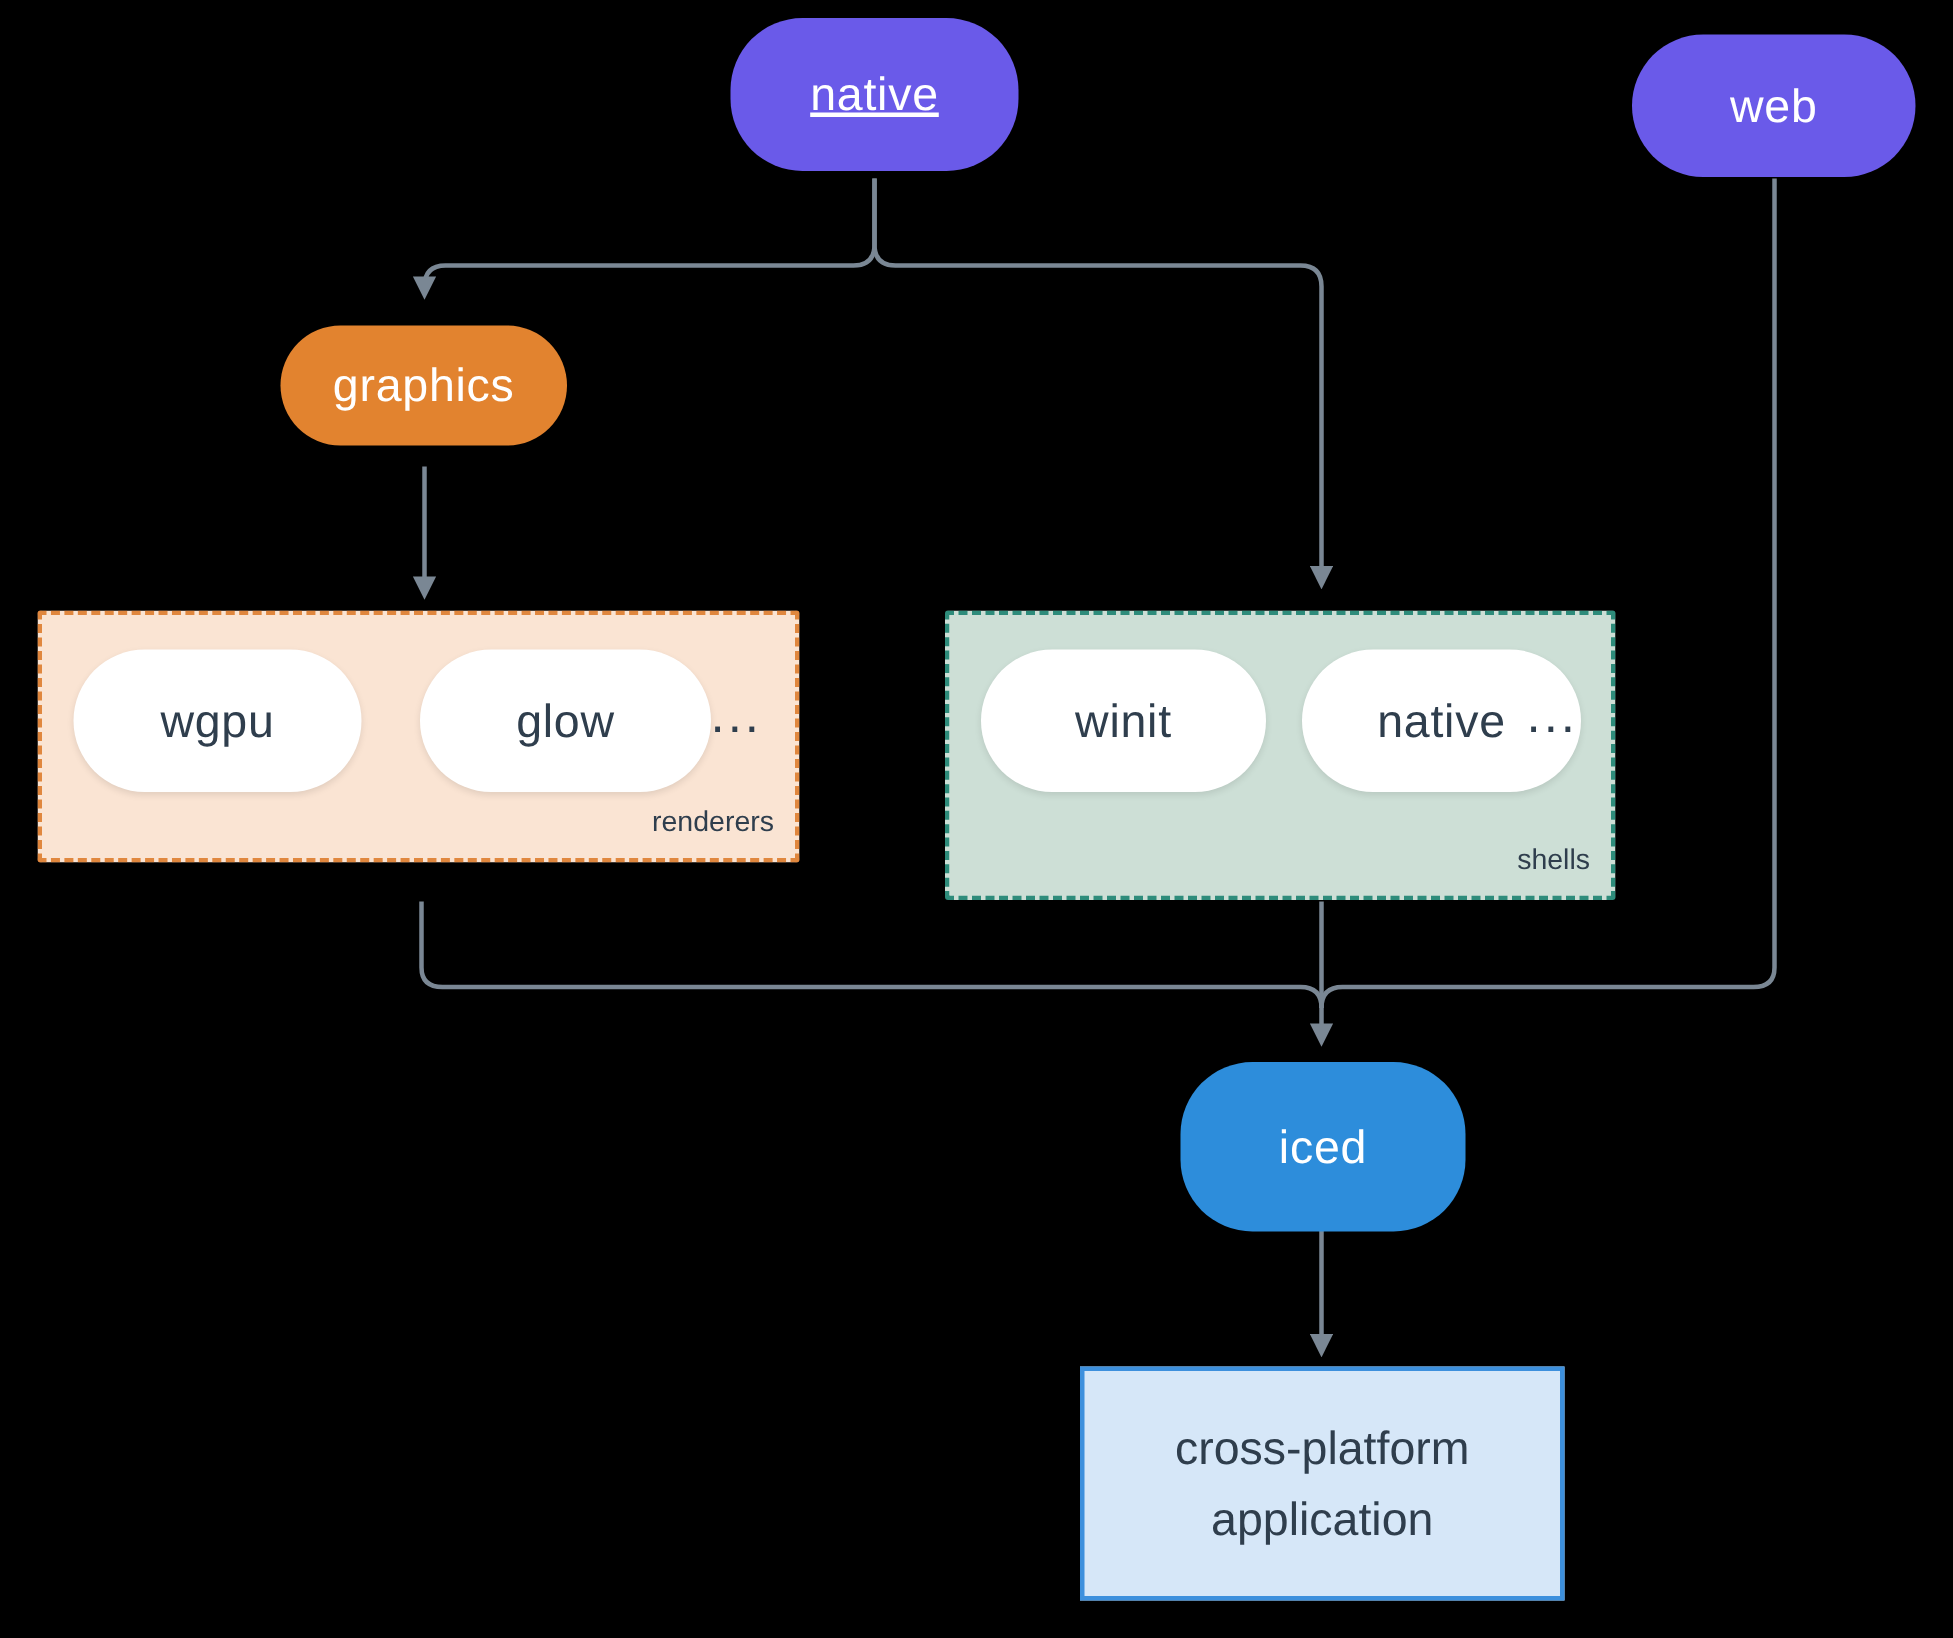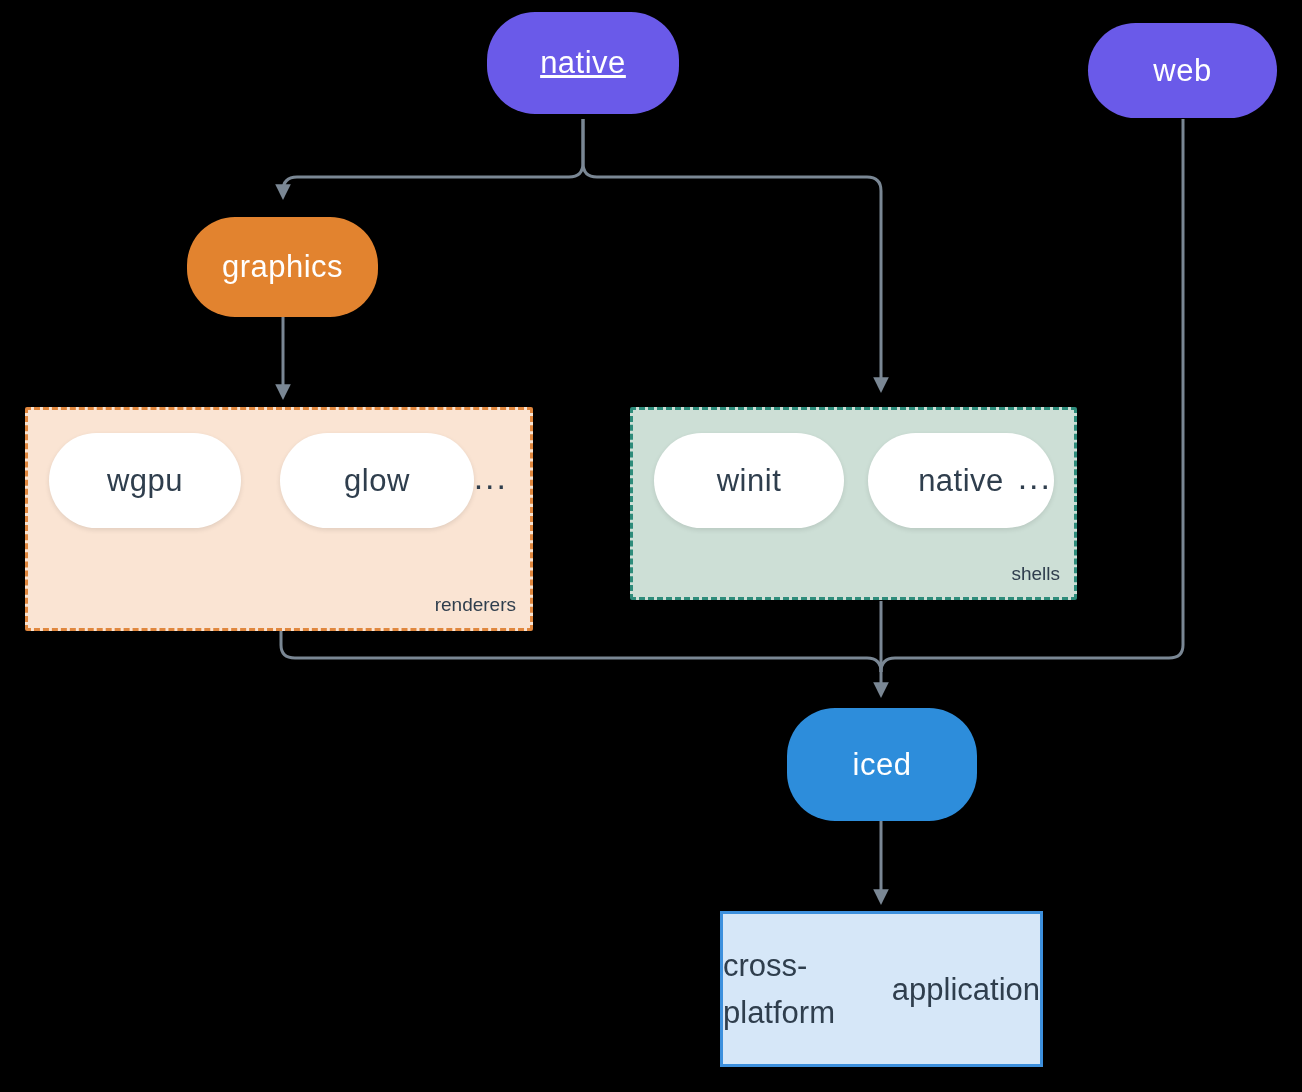--- a/index.html
+++ b/index.html
@@ -29,30 +29,30 @@
     font-size: 31px;
     letter-spacing: 0.5px;
   }
   .pill.purple { background: #6a5ae9; color: #ffffff; }
   .pill.orange { background: #e2832f; color: #ffffff; }
   .pill.blue   { background: #2d8ddb; color: #ffffff; }
   .pill.white  { background: #ffffff; color: #2f3e4d; box-shadow: 0 2px 5px rgba(0,0,0,0.12); }
 
   .node-native   { left: 487px; top: 12px;  width: 192px; height: 102px; text-decoration: underline; }
   .node-web      { left: 1088px; top: 23px; width: 189px; height: 95px; }
-  .node-graphics { left: 187px; top: 217px; width: 191px; height: 100px; }
+  .node-graphics { left: 187px; top: 217px; width: 191px; height: 80px; }
   .node-iced     { left: 787px; top: 708px; width: 190px; height: 113px; }
 
   .group-box {
     position: absolute;
     box-sizing: border-box;
     border-radius: 2px;
   }
   .group-renderers {
-    left: 25px; top: 407px; width: 508px; height: 224px;
+    left: 25px; top: 407px; width: 508px; height: 168px;
     background: #fae4d3;
     border: 3px dashed #e0873e;
   }
   .group-shells {
     left: 630px; top: 407px; width: 447px; height: 193px;
     background: #cddfd6;
     border: 3px dashed #2e8c7b;
   }
   .group-box .pill { box-shadow: 0 2px 5px rgba(0,0,0,0.10); }
 
@@ -77,21 +77,21 @@
     color: #2f3e4d;
   }
   .app-box {
     position: absolute;
     left: 720px; top: 911px;
     width: 323px; height: 156px;
     box-sizing: border-box;
     background: #d6e7f8;
     border: 3px solid #3d90dd;
     display: flex;
-    flex-direction: row;
+    flex-direction: column;
     align-items: center;
     justify-content: center;
     color: #2f3e4d;
     font-size: 31px;
     line-height: 47px;
   }
 </style>
 </head>
 <body>
 

